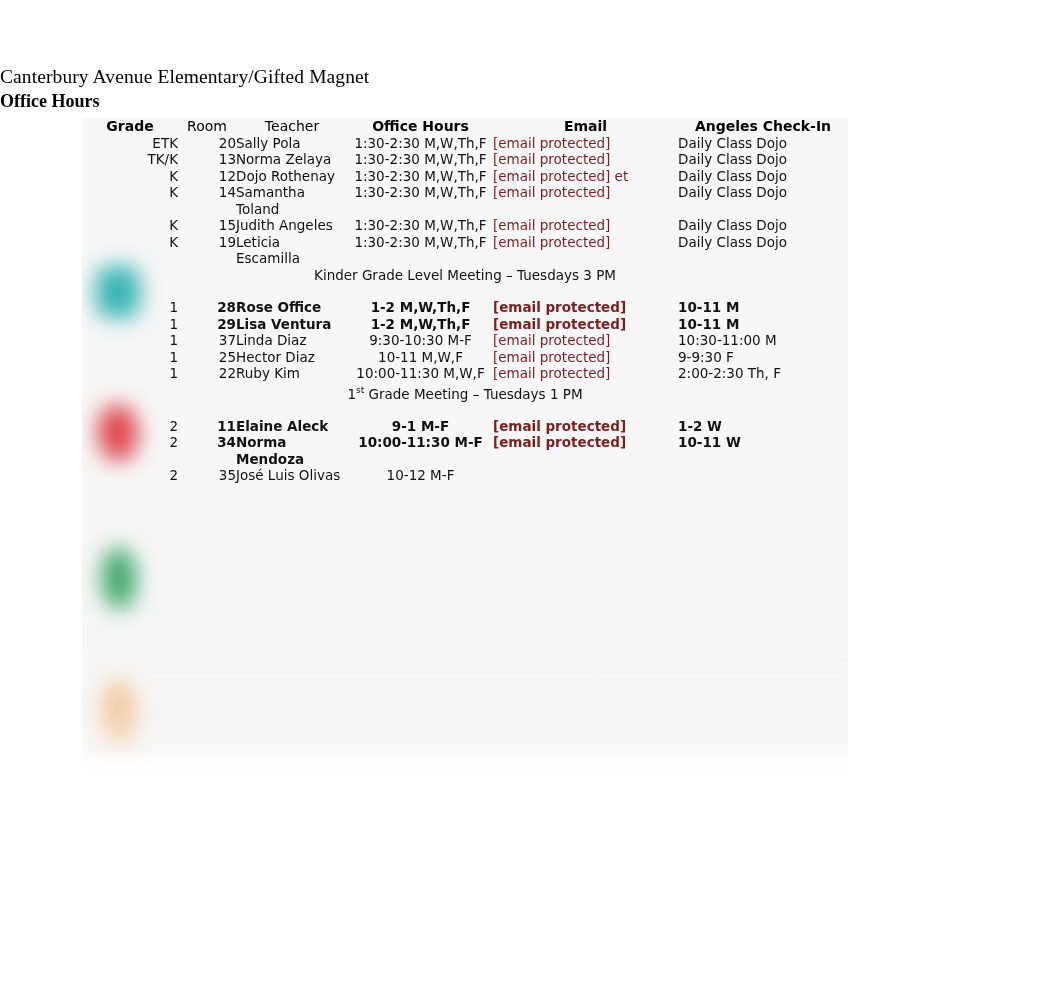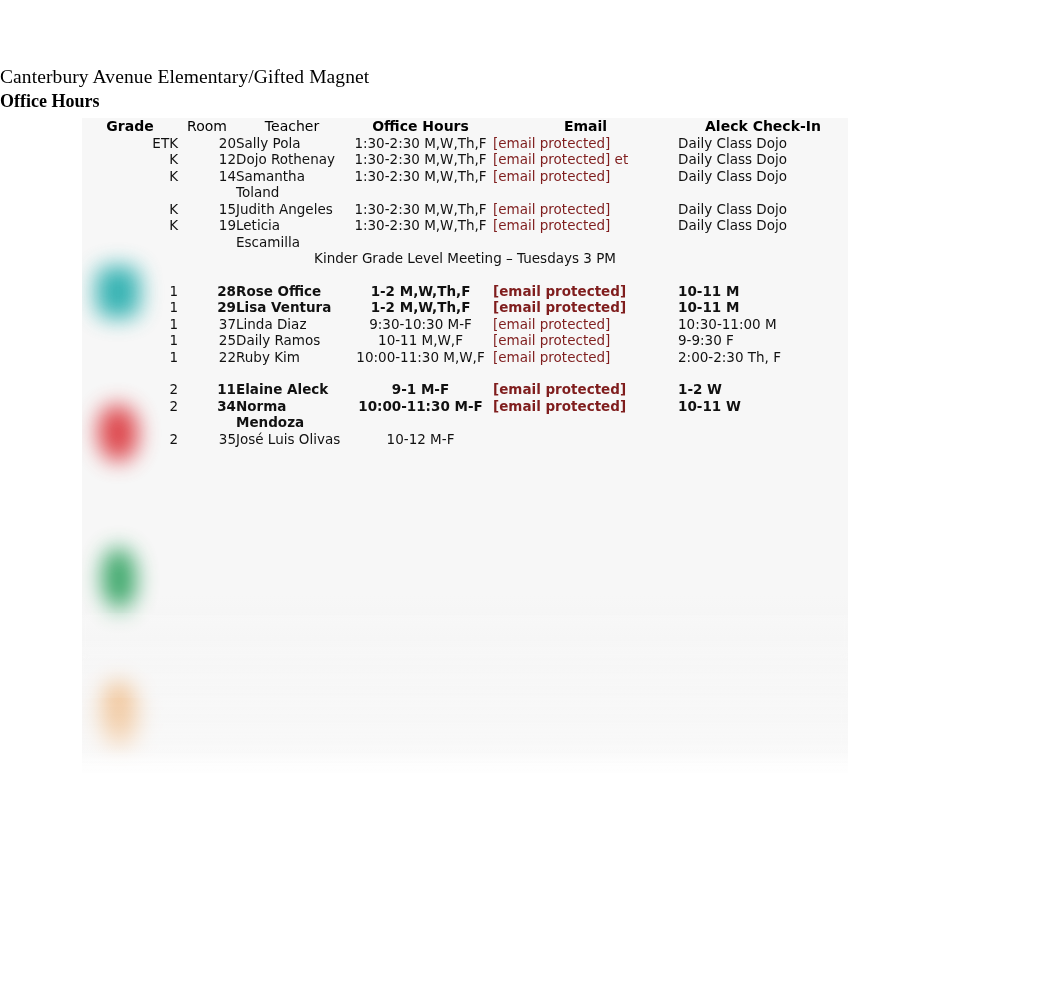--- a/index.html
+++ b/index.html
@@ -194,34 +194,42 @@
           <col class="c-email">
           <col class="c-check">
       </colgroup>
       <thead>
         <tr>
           <th class="h-grade">Grade</th>
           <th class="h-room">Room</th>
           <th class="h-teacher">Teacher</th>
           <th class="h-hours">Office Hours</th>
           <th class="h-email">Email</th>
-          <th class="h-check">Aleck Check-In</th>
+          <th class="h-check">Angeles Check-In</th>
         </tr>
       </thead>
       <tbody>
 
         <tr>
           <td class="c-grade">ETK</td>
           <td class="c-room">20</td>
           <td class="c-teacher">Sally Pola</td>
           <td class="c-hours">1:30-2:30 M,W,Th,F</td>
           <td class="c-email"><span class="email-link">[email protected]</span></td>
           <td class="c-check">Daily Class Dojo</td>
         </tr>
         <tr>
+          <td class="c-grade">TK/K</td>
+          <td class="c-room">13</td>
+          <td class="c-teacher">Norma Zelaya</td>
+          <td class="c-hours">1:30-2:30 M,W,Th,F</td>
+          <td class="c-email"><span class="email-link">[email protected]</span></td>
+          <td class="c-check">Daily Class Dojo</td>
+        </tr>
+        <tr>
           <td class="c-grade">K</td>
           <td class="c-room">12</td>
           <td class="c-teacher">Dojo Rothenay</td>
           <td class="c-hours">1:30-2:30 M,W,Th,F</td>
           <td class="c-email"><span class="email-link">[email protected] et</span></td>
           <td class="c-check">Daily Class Dojo</td>
         </tr>
         <tr>
           <td class="c-grade">K</td>
           <td class="c-room">14</td>
@@ -274,34 +282,37 @@
           <td class="c-grade">1</td>
           <td class="c-room">37</td>
           <td class="c-teacher">Linda Diaz</td>
           <td class="c-hours">9:30-10:30 M-F</td>
           <td class="c-email"><span class="email-link">[email protected]</span></td>
           <td class="c-check">10:30-11:00 M</td>
         </tr>
         <tr>
           <td class="c-grade">1</td>
           <td class="c-room">25</td>
-          <td class="c-teacher">Daily Ramos</td>
+          <td class="c-teacher">Hector Diaz</td>
           <td class="c-hours">10-11 M,W,F</td>
           <td class="c-email"><span class="email-link">[email protected]</span></td>
           <td class="c-check">9-9:30 F</td>
         </tr>
         <tr>
           <td class="c-grade">1</td>
           <td class="c-room">22</td>
           <td class="c-teacher">Ruby Kim</td>
           <td class="c-hours">10:00-11:30 M,W,F</td>
           <td class="c-email"><span class="email-link">[email protected]</span></td>
           <td class="c-check">2:00-2:30 Th, F</td>
         </tr>
 
+        <tr>
+          <td class="meeting" colspan="6"><span>1</span><sup>st</sup><span> Grade Meeting – Tuesdays 1 PM</span></td>
+        </tr>
         <tr class="spacer">
             <td colspan="6"></td>
           </tr>
 
         <tr class="bold">
           <td class="c-grade">2</td>
           <td class="c-room">11</td>
           <td class="c-teacher">Elaine Aleck</td>
           <td class="c-hours">9-1 M-F</td>
           <td class="c-email"><span class="email-link">[email protected]</span></td>

